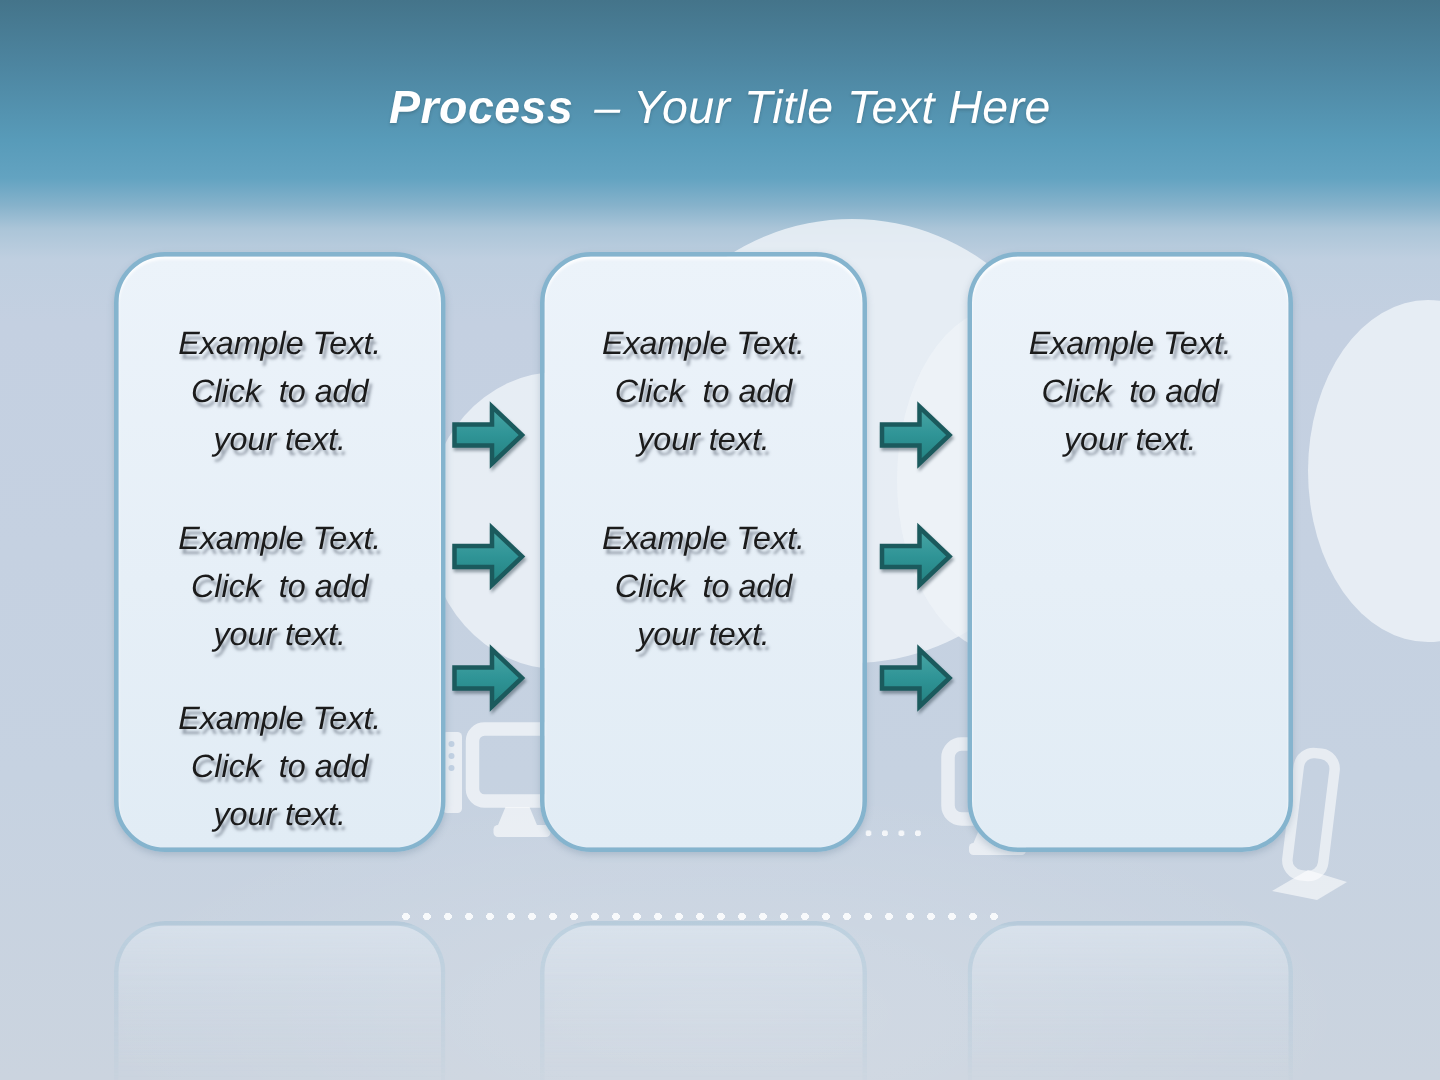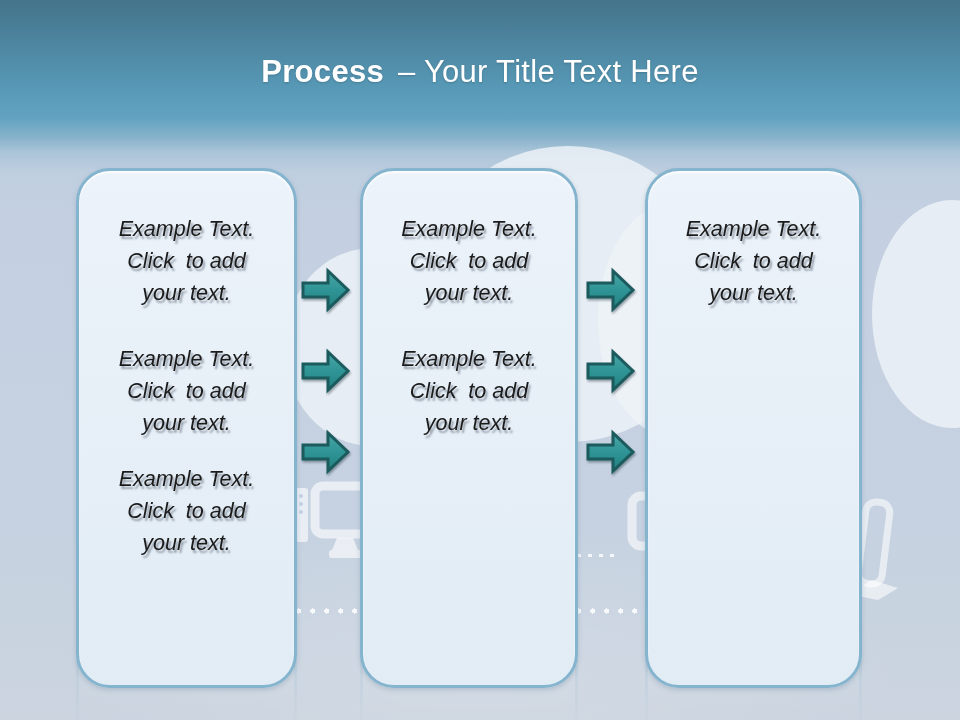--- a/index.html
+++ b/index.html
@@ -14,20 +14,21 @@
         #44748a 0%, #4d85a0 6%, #589bb9 13%, #63a3c1 16.5%,
         #86b2cb 19%, #abc5d8 21.2%, #bfcfe0 24%, #c4d0e1 30%,
         #c6d2e1 72%, #cbd4df 100%);
   }
 
   
   .title {
     position:absolute; top:54px; left:0; width:100%; z-index:6;
     text-align:center; color:#ffffff; font-size:31px; letter-spacing:0.3px;
     text-shadow:0 1px 2px rgba(30,50,60,0.25);
+    font-style:italic;
   }
   .title .t-bold { font-weight:700; margin-right:14px; }
   .title .t-rest { font-weight:400; }
 
   
   .cloud { position:absolute; background:rgba(238,243,248,0.82); border-radius:50%; z-index:1; }
   .cloud-main  { left:418px; top:146px; width:300px; height:296px; }
   .cloud-left  { left:284px; top:248px; width:176px; height:198px; }
   .cloud-mid   { left:598px; top:204px; width:146px; height:232px; }
   .cloud-right { left:872px; top:200px; width:160px; height:228px; }
@@ -39,21 +40,21 @@
   .dot-main  { left:268px; top:608px; width:400px; }
   .dot-shortA{ left:577px; top:553px; width:40px; height:5px;
     background-image:radial-gradient(circle 2px at 2px 2.5px, rgba(255,255,255,0.8) 97%, rgba(255,255,255,0) 100%);
     background-size:11px 5px; }
   .dot-shortB{ left:276px; top:461px; width:22px; height:5px;
     background-image:radial-gradient(circle 2px at 2px 2.5px, rgba(255,255,255,0.8) 97%, rgba(255,255,255,0) 100%);
     background-size:11px 5px; }
 
   
   .panel {
-    position:absolute; top:168px; height:520px; z-index:3;
+    position:absolute; top:168px; height:400px; z-index:3;
     border:3px solid #85b4ce; border-radius:34px;
     background:linear-gradient(180deg, #ecf3fa 0%, #e6eff7 55%, #e1ecf5 100%);
     box-shadow:0 2px 5px rgba(90,120,145,0.28), inset 0 2px 2px rgba(255,255,255,0.85);
   }
   .panel-1 { left:76px;  width:221px; }
   .panel-2 { left:360px; width:218px; }
   .panel-3 { left:645px; width:217px; }
 
   .tblock { position:absolute; left:0; width:100%; text-align:center; cursor:text; }
   .tb-1 { top:42px; } .tb-2 { top:172px; } .tb-3 { top:292px; }

